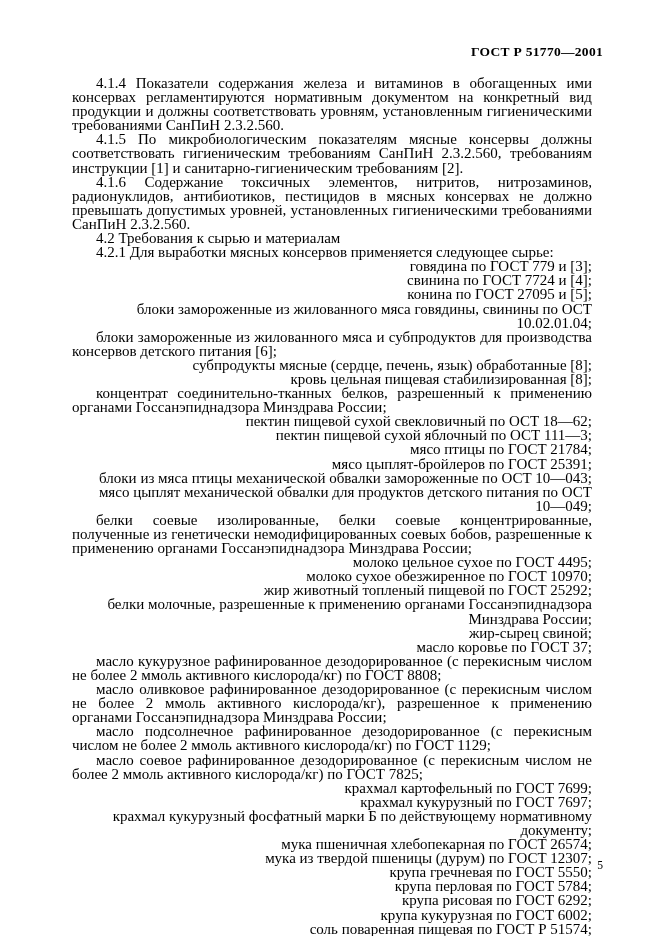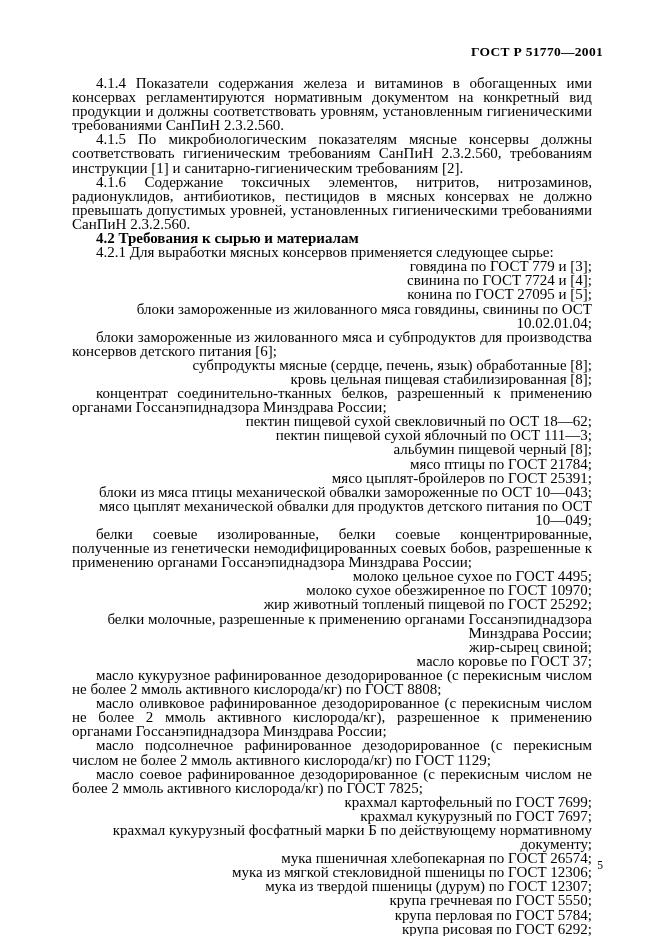--- a/index.html
+++ b/index.html
@@ -47,21 +47,21 @@
   }
   .para {
     text-indent: 24px;
     text-align: justify;
   }
   .indent-item {
     text-indent: 24px;
     text-align: right;
   }
   .bold {
-    font-weight: bold;
+    font-weight: normal;
   }
   .page-num {
     position: absolute;
     bottom: 64px;
     right: 58px;
     font-size: 11.6px;
   }
 </style>
 </head>
 <body>
@@ -83,41 +83,39 @@
     <p class="indent-item">говядина по ГОСТ 779 и [3];</p>
     <p class="indent-item">свинина по ГОСТ 7724 и [4];</p>
     <p class="indent-item">конина по ГОСТ 27095 и [5];</p>
     <p class="indent-item">блоки замороженные из жилованного мяса говядины, свинины по ОСТ 10.02.01.04;</p>
     <p class="para">блоки замороженные из жилованного мяса и субпродуктов для производства консервов дет­ского питания [6];</p>
     <p class="indent-item">субпродукты мясные (сердце, печень, язык) обработанные [8];</p>
     <p class="indent-item">кровь цельная пищевая стабилизированная [8];</p>
     <p class="para">концентрат соединительно-тканных белков, разрешенный к применению органами Госсан­эпиднадзора Минздрава России;</p>
     <p class="indent-item">пектин пищевой сухой свекловичный по ОСТ 18—62;</p>
     <p class="indent-item">пектин пищевой сухой яблочный по ОСТ 111—3;</p>
-    <p class="indent-item">альбумин пищевой черный [8];</p>
     <p class="indent-item">мясо птицы по ГОСТ 21784;</p>
     <p class="indent-item">мясо цыплят-бройлеров по ГОСТ 25391;</p>
     <p class="indent-item">блоки из мяса птицы механической обвалки замороженные по ОСТ 10—043;</p>
     <p class="indent-item">мясо цыплят механической обвалки для продуктов детского питания по ОСТ 10—049;</p>
     <p class="para">белки соевые изолированные, белки соевые концентрированные, полученные из генетически немодифицированных соевых бобов, разрешенные к применению органами Госсанэпиднадзора Минздрава России;</p>
     <p class="indent-item">молоко цельное сухое по ГОСТ 4495;</p>
     <p class="indent-item">молоко сухое обезжиренное по ГОСТ 10970;</p>
     <p class="indent-item">жир животный топленый пищевой по ГОСТ 25292;</p>
     <p class="indent-item">белки молочные, разрешенные к применению органами Госсанэпиднадзора Минздрава России;</p>
     <p class="indent-item">жир-сырец свиной;</p>
     <p class="indent-item">масло коровье по ГОСТ 37;</p>
     <p class="para">масло кукурузное рафинированное дезодорированное (с перекисным числом не более 2 ммоль активного кислорода/кг) по ГОСТ 8808;</p>
     <p class="para">масло оливковое рафинированное дезодорированное (с перекисным числом не более 2 ммоль активного кислорода/кг), разрешенное к применению органами Госсанэпиднадзора Минздрава России;</p>
     <p class="para">масло подсолнечное рафинированное дезодорированное (с перекисным числом не более 2 ммоль активного кислорода/кг) по ГОСТ 1129;</p>
     <p class="para">масло соевое рафинированное дезодорированное (с перекисным числом не более 2 ммоль активного кислорода/кг) по ГОСТ 7825;</p>
     <p class="indent-item">крахмал картофельный по ГОСТ 7699;</p>
     <p class="indent-item">крахмал кукурузный по ГОСТ 7697;</p>
     <p class="indent-item">крахмал кукурузный фосфатный марки Б по действующему нормативному документу;</p>
     <p class="indent-item">мука пшеничная хлебопекарная по ГОСТ 26574;</p>
-    <p class="indent-item">мука из мягкой стекловидной пшеницы по ГОСТ 12306;</p>
     <p class="indent-item">мука из твердой пшеницы (дурум) по ГОСТ 12307;</p>
     <p class="indent-item">крупа гречневая по ГОСТ 5550;</p>
     <p class="indent-item">крупа перловая по ГОСТ 5784;</p>
     <p class="indent-item">крупа рисовая по ГОСТ 6292;</p>
     <p class="indent-item">крупа кукурузная по ГОСТ 6002;</p>
     <p class="indent-item">соль поваренная пищевая по ГОСТ Р 51574;</p>
     <p class="indent-item">соль пищевая йодированная «Экстра» [10];</p>
 
   </div>
 

